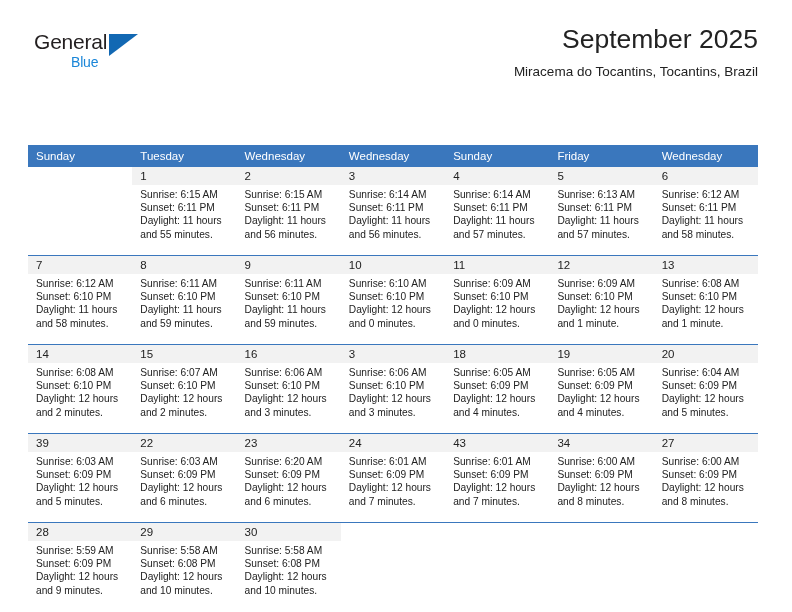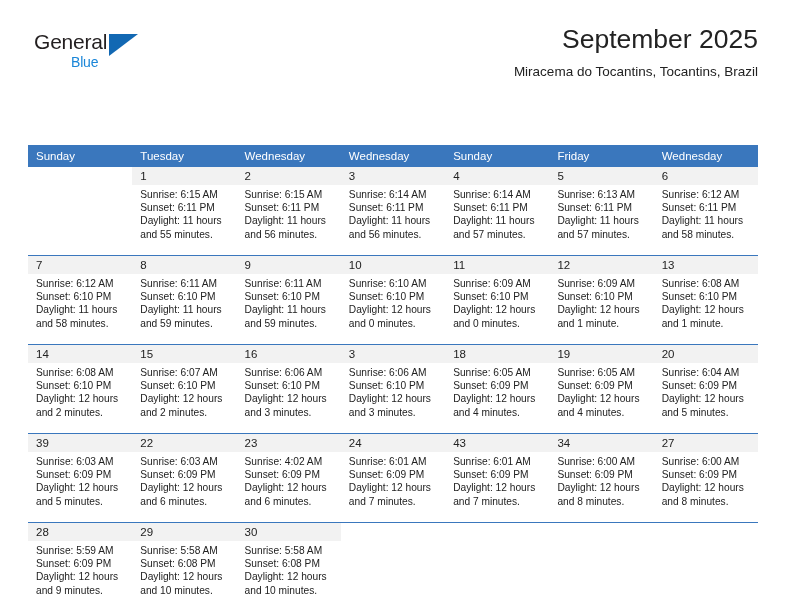--- a/index.html
+++ b/index.html
@@ -426,21 +426,21 @@
                 <div>Sunset: 6:09 PM</div>
                 <div>Daylight: 12 hours</div>
                 <div>and 6 minutes.</div>
               </div>
             </div>
           </td>
           <td>
             <div class="daycell">
               <div class="daynum-band">23</div>
               <div class="details">
-                <div>Sunrise: 4:02 AM</div>
+                <div>Sunrise: 6:20 AM</div>
                 <div>Sunset: 6:09 PM</div>
                 <div>Daylight: 12 hours</div>
                 <div>and 6 minutes.</div>
               </div>
             </div>
           </td>
           <td>
             <div class="daycell">
               <div class="daynum-band">24</div>
               <div class="details">

